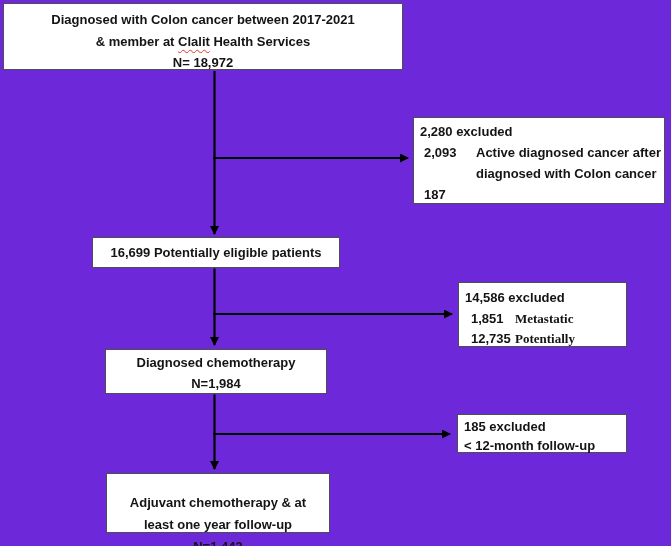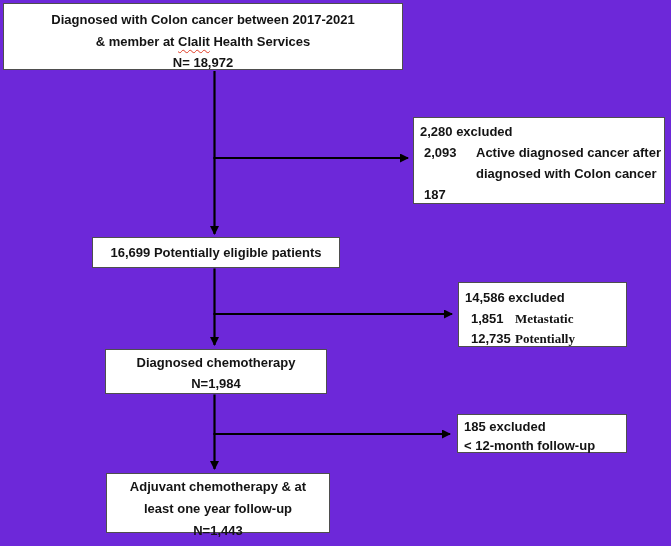--- a/index.html
+++ b/index.html
@@ -32,21 +32,21 @@
   }
   .center { text-align: center; }
 
   
   #box-source   { left: 3px;   top: 3px;   width: 400px; height: 67px; padding-top: 5px; }
   #box-source .bline { line-height: 21.5px; }
   #box-eligible { left: 92px;  top: 237px; width: 248px; height: 31px;
                   display: flex; align-items: center; justify-content: center; }
   #box-adjuvant { left: 105px; top: 349px; width: 222px; height: 45px; padding-top: 2px; }
   #box-adjuvant .bline { line-height: 21px; }
-  #box-followup { left: 106px; top: 473px; width: 224px; height: 60px; padding-top: 2px; }
+  #box-followup { left: 106px; top: 473px; width: 224px; height: 60px; padding-top: 18px; }
   #box-followup .bline { line-height: 22px; }
 
   
   .exc .hdr { padding-left: 6px; }
   #box-ex1 { left: 413px; top: 117px; width: 252px; height: 87px; padding-top: 3px; line-height: 21px; }
   #box-ex2 { left: 458px; top: 282px; width: 169px; height: 65px; padding-top: 5px; line-height: 20.5px; }
   #box-ex3 { left: 457px; top: 414px; width: 170px; height: 39px; padding-top: 2px; line-height: 19px; }
   #box-ex3 .bline { padding-left: 6px; }
 
   .exrow { display: flex; align-items: flex-start; }

